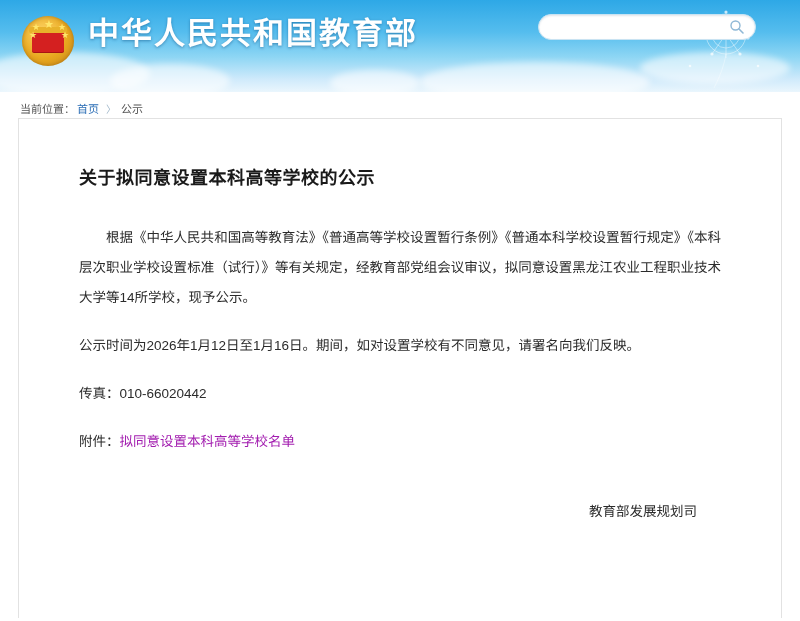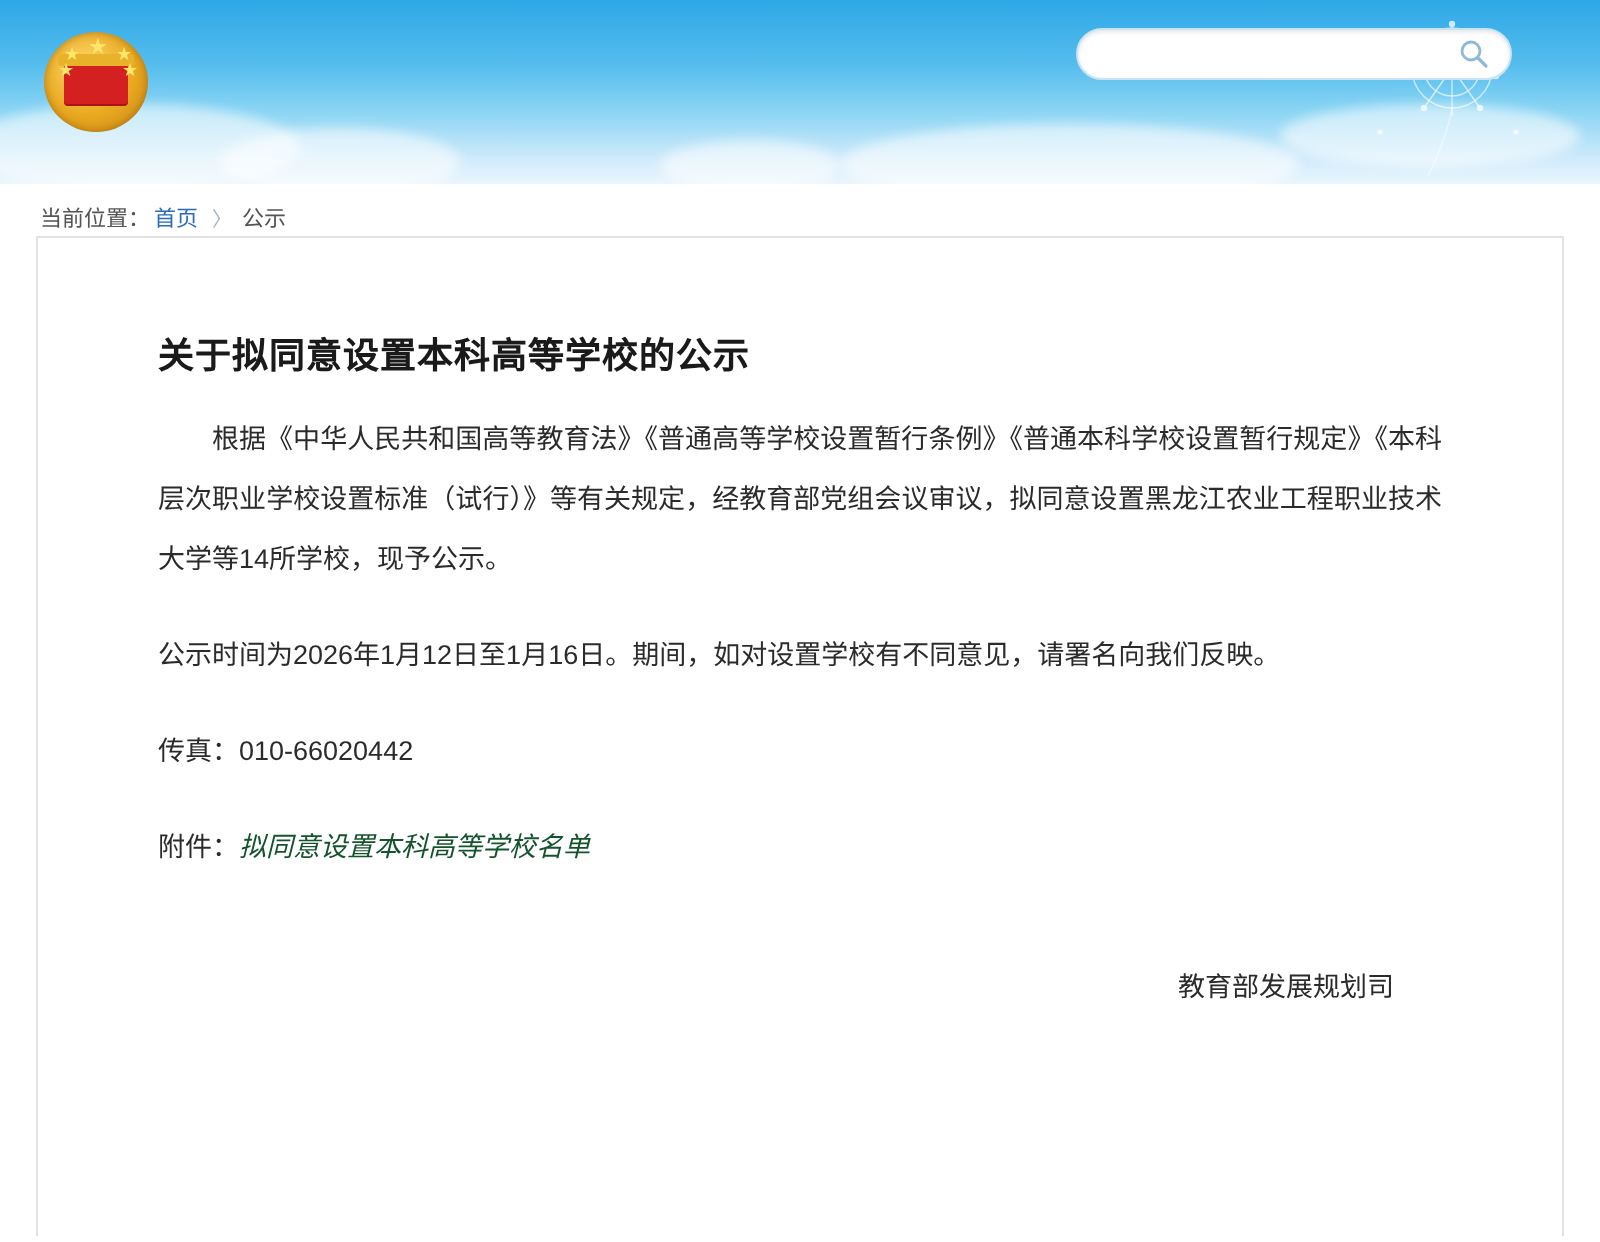--- a/index.html
+++ b/index.html
@@ -173,38 +173,37 @@
   }
   .article-title {
     margin: 44px 60px 0 60px;
     text-align: left;
     font-size: 18px;
     font-weight: bold;
     color: #1a1a1a;
     letter-spacing: .5px;
   }
   .article-body {
-    margin: 16px 60px 0 60px;
+    margin: 34px 60px 0 60px;
     font-size: 13.5px;
     line-height: 30px;
     color: #2b2b2b;
   }
   .article-body p {
     margin: 0 0 18px 0;
     text-align: justify;
   }
   .indent { text-indent: 2em; }
   .attachment-line {
     margin-top: 22px;
   }
   .attachment-label { color: #2b2b2b; }
   .attachment-link {
-    color: #14532d;
+    color: #a21caf;
     text-decoration: none;
-    font-style: italic;
   }
   .signature {
     margin: 40px 84px 0 60px;
     text-align: right;
     font-size: 13.5px;
     color: #2b2b2b;
     line-height: 30px;
   }
 </style>
 </head>
@@ -250,20 +249,21 @@
   <div class="emblem">
     <div class="ring"></div>
     <div class="gate"></div>
     <div class="star" style="left:26px; top:10px; font-size:11px;">★</div>
     <div class="star" style="left:14px; top:13px;">★</div>
     <div class="star" style="left:11px; top:21px;">★</div>
     <div class="star" style="left:40px; top:13px;">★</div>
     <div class="star" style="left:43px; top:21px;">★</div>
   </div>
 
+  <div class="site-title">中华人民共和国教育部</div>
 
   <div class="search-box">
     <input class="search-input" type="text" value="" placeholder="" style="">
     <span class="search-icon">
       <svg width="16" height="16" viewBox="0 0 16 16" aria-hidden="true">
         <circle cx="6.5" cy="6.5" r="4.5" fill="none" stroke="#8fb8d6" stroke-width="1.4"></circle>
         <line x1="10" y1="10" x2="14" y2="14" stroke="#8fb8d6" stroke-width="1.6" stroke-linecap="round"></line>
       </svg>
     </span>
   </div>

